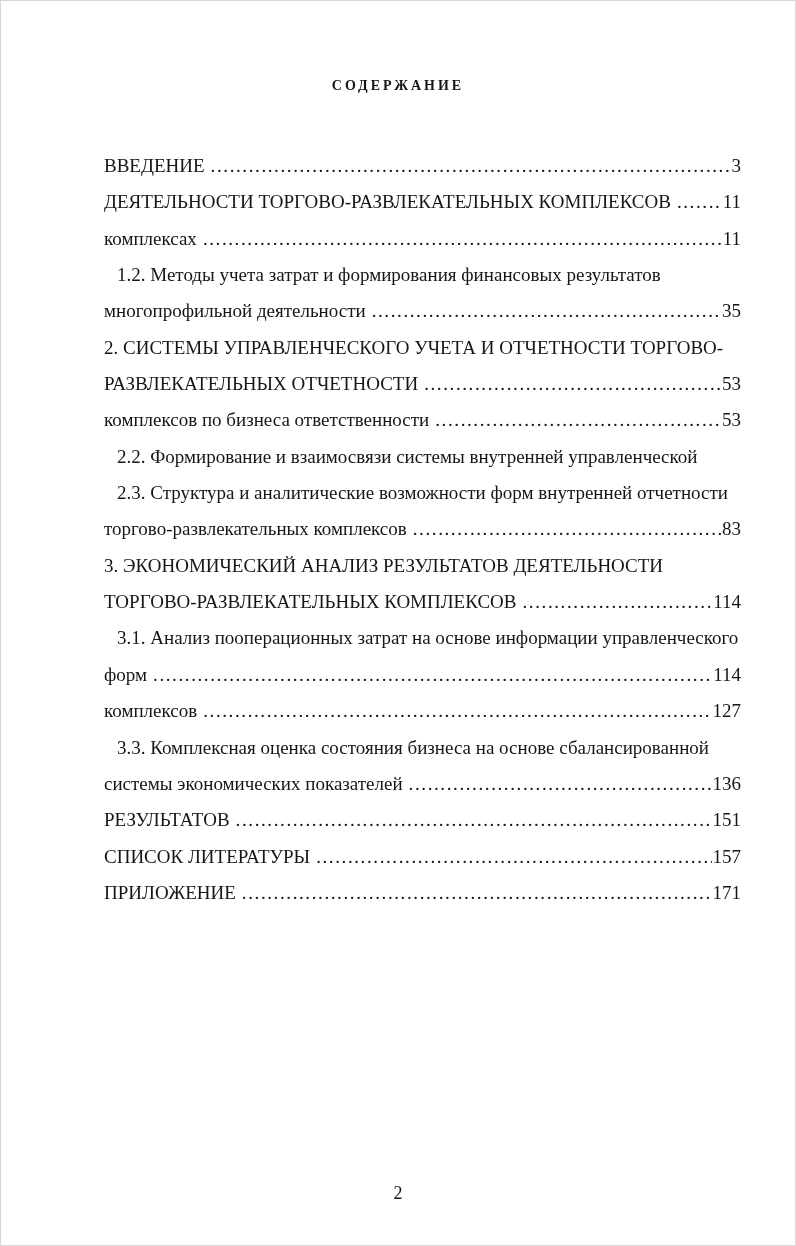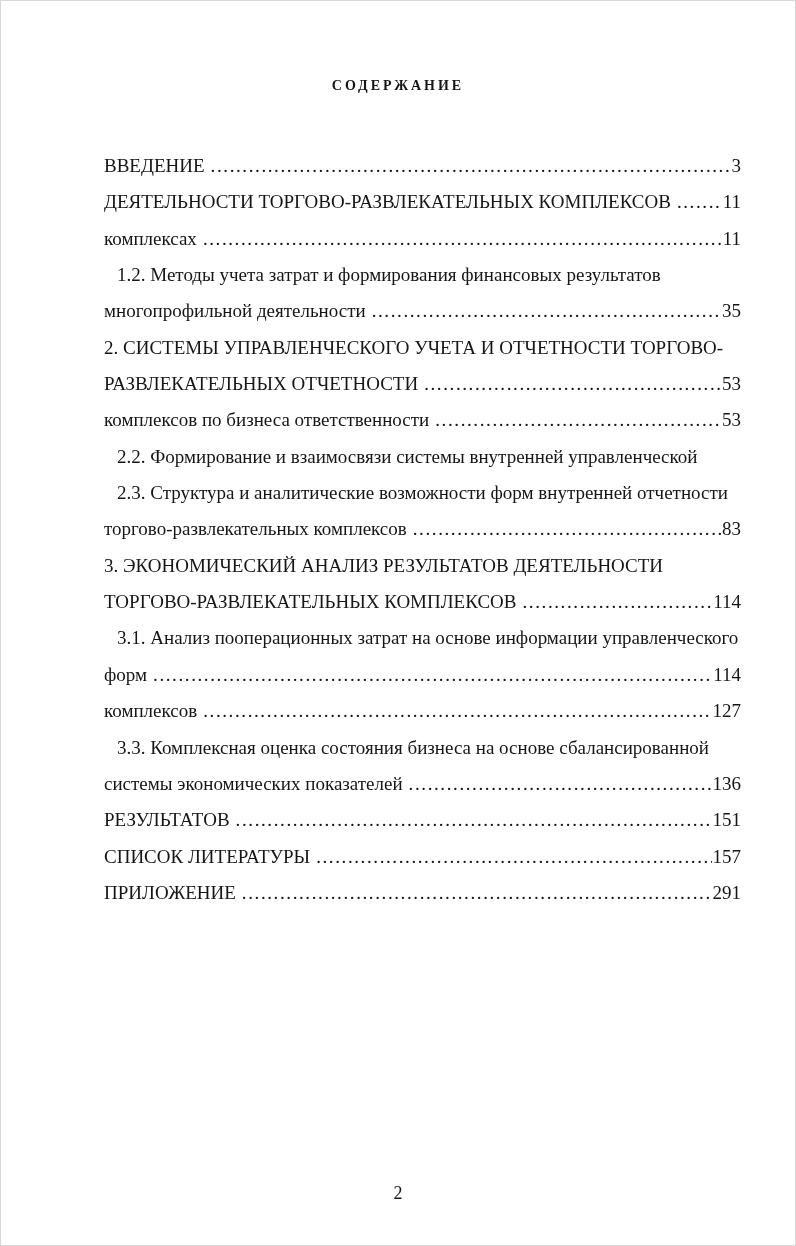--- a/index.html
+++ b/index.html
@@ -158,17 +158,17 @@
       <span class="pg">151</span>
     </div>
     <div class="toc-line">
       <span class="t">СПИСОК ЛИТЕРАТУРЫ</span>
       <span class="dots"></span>
       <span class="pg">157</span>
     </div>
     <div class="toc-line">
       <span class="t">ПРИЛОЖЕНИЕ</span>
       <span class="dots"></span>
-      <span class="pg">291</span>
+      <span class="pg">171</span>
     </div>
   </div>
 
 <div class="page-foot">2</div>
 
 </body></html>

